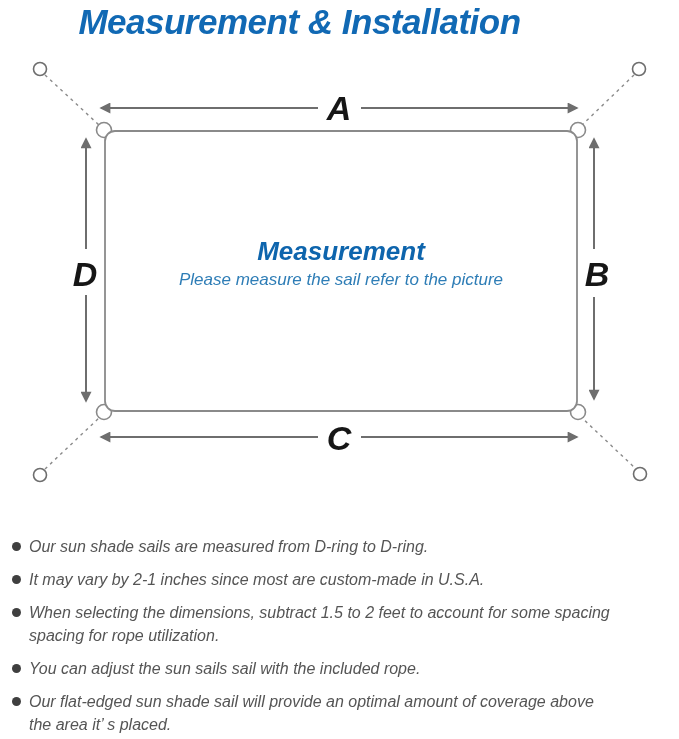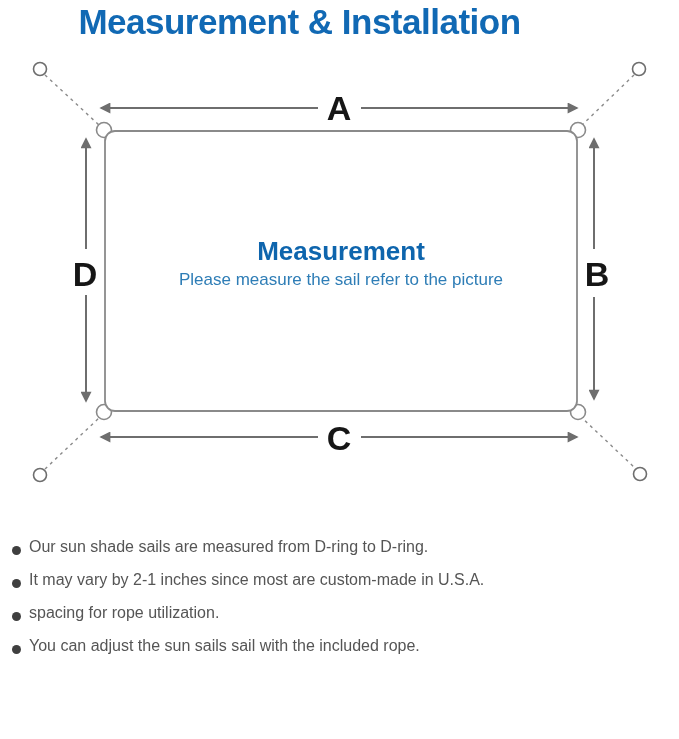--- a/index.html
+++ b/index.html
@@ -2,21 +2,21 @@
 <html><head>
 <meta charset="utf-8">
 <style>
   html, body { margin: 0; padding: 0; }
   body {
     width: 679px; height: 739px;
     background: #ffffff;
     overflow: hidden;
     font-family: "Liberation Sans", sans-serif;
   }
-  .page { width: 599px; height: 739px; position: relative; }
+  .page { width: 599px; height: 739px; position: relative; font-style: italic; }
 
   h1.title {
     margin: 0;
     padding-top: 1px;
     text-align: center;
     font-size: 35px;
     line-height: 42px;
     font-weight: bold;
     color: #1169B4;
     letter-spacing: -0.5px;
@@ -33,21 +33,21 @@
   .ctr-heading { font-family: "Liberation Sans", sans-serif; font-size: 26px; font-weight: bold; fill: #0E65AD; text-anchor: middle; }
   .ctr-sub     { font-family: "Liberation Sans", sans-serif; font-size: 17px; fill: #2E7DB6; text-anchor: middle; }
 
   ul.notes {
     list-style: none;
     margin: 34px 0 0 0;
     padding: 0 4px 0 12px;
   }
   ul.notes li {
     display: flex;
-    align-items: center;
+    align-items: flex-start;
     margin-bottom: 10px;
   }
   .dot {
     flex: none;
     width: 9px; height: 9px;
     border-radius: 50%;
     background: #3F3F3F;
     margin: 7px 8px 0 0;
   }
   .txt { color: #555555; font-size: 16px; line-height: 23px; }
@@ -116,25 +116,33 @@
     <li>
       <span class="dot"></span>
       <div class="txt">
         <div>It may vary by 2-1 inches since most are custom-made in U.S.A.</div>
         <div></div>
       </div>
     </li>
     <li>
       <span class="dot"></span>
       <div class="txt">
+        <div>When selecting the dimensions, subtract 1.5 to 2 feet to account for some spacing</div>
         <div>spacing for rope utilization.</div>
       </div>
     </li>
     <li>
       <span class="dot"></span>
       <div class="txt">
         <div>You can adjust the sun sails sail with the included rope.</div>
         <div></div>
       </div>
     </li>
+    <li>
+      <span class="dot"></span>
+      <div class="txt">
+        <div>Our flat-edged sun shade sail will provide an optimal amount of coverage above</div>
+        <div>the area it’ s placed.</div>
+      </div>
+    </li>
   </ul>
 
 </div>
 
 </body></html>

